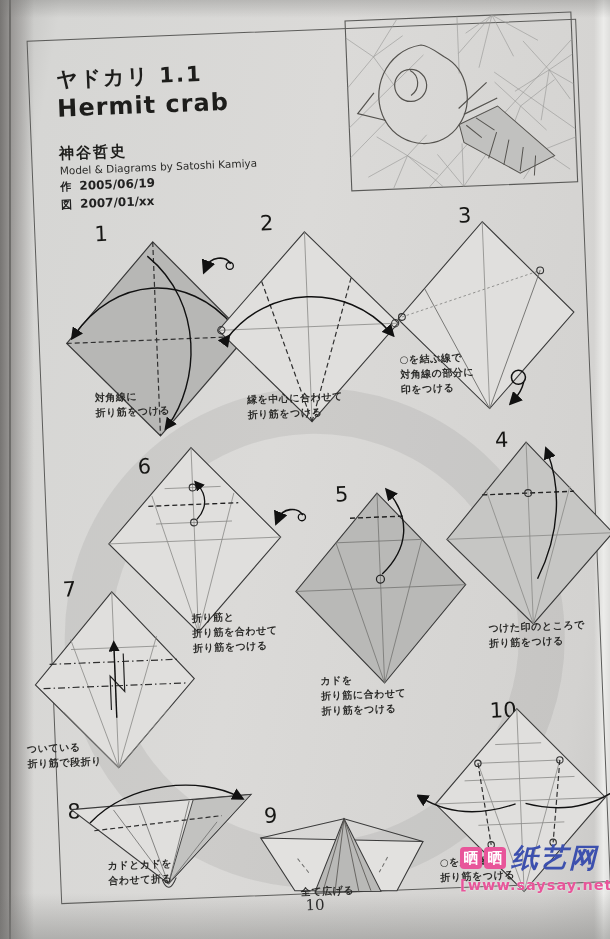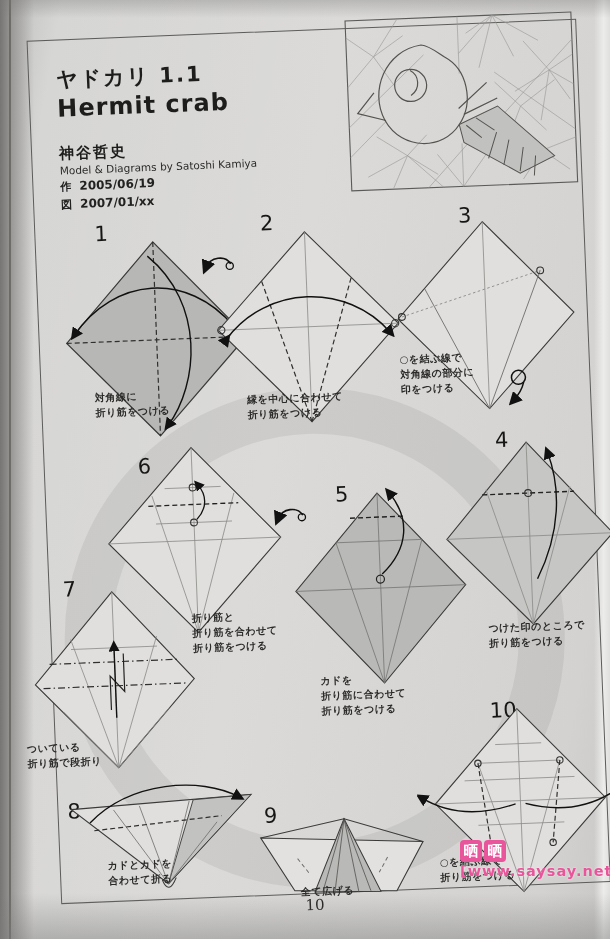--- a/index.html
+++ b/index.html
@@ -311,17 +311,18 @@
   <div class="cap" style="left:424px;top:860px">○を結ぶ線で
 折り筋をつける</div>
 
   <div class="page-number">10</div>
 </div>
 
 <div class="watermark">
   <div class="wm-row">
     <span class="wm-box">晒</span>
     <span class="wm-box">晒</span>
+    <span class="wm-script">纸艺网</span>
   </div>
   <div class="wm-url">[www.saysay.net]</div>
 </div>
 
 <div class="bottom-shade"></div>
 
 </body></html>

